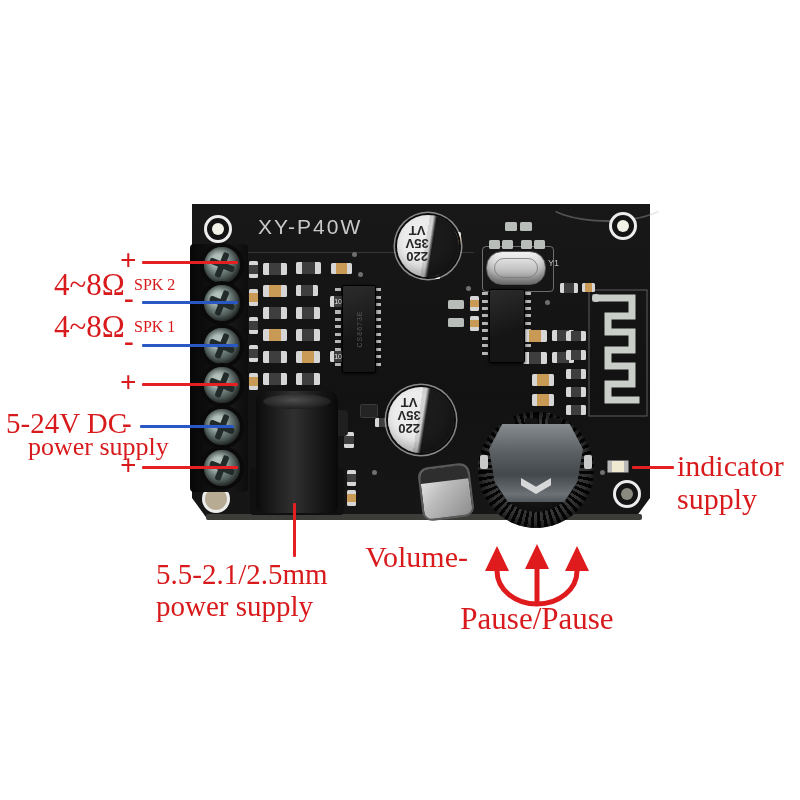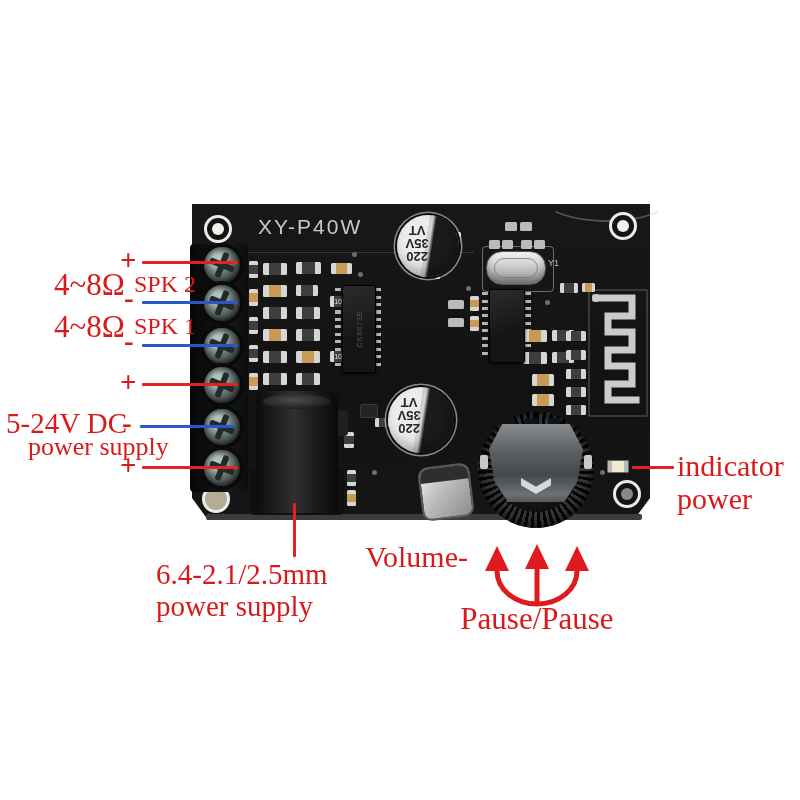--- a/index.html
+++ b/index.html
@@ -102,21 +102,21 @@
   .smd-labeled span{font-family:"Liberation Sans",sans-serif;font-size:7px;color:#e6e6e6;line-height:7px;}
 
   
   .ann{color:#d81a1c;z-index:10;white-space:nowrap;}
   .sign{font-size:29px;font-weight:bold;line-height:30px;}
   .wire{height:3px;z-index:10;border-radius:1px;}
   .wire.red{background:#e42023;}
   .wire.blue{background:#2a57c6;}
   .wire.vert{width:3px;}
   .imp{font-size:31px;line-height:31px;}
-  .spk{font-size:24px;line-height:23px;}
+  .spk{font-size:16px;line-height:23px;}
   .volt{font-size:29px;line-height:29px;}
   .psu{font-size:26px;line-height:26px;}
   .blocktext{font-size:29px;line-height:32px;}
   .ctrl{font-size:30px;line-height:30px;}
   .pp{font-size:31px;line-height:31px;text-align:center;}
 </style>
 </head>
 <body>
 
 <div class="stage" id="stage">
@@ -223,28 +223,28 @@
   <div class="abs ann volt" style="left:6px;top:409px;">5-24V DC</div>
   <div class="abs ann sign" style="left:122px;top:408px;">-</div>
   <div class="abs wire blue" style="left:140px;top:425px;width:94px;"></div>
   <div class="abs ann psu" style="left:28px;top:434px;">power supply</div>
 
   <div class="abs ann sign" style="left:120px;top:450px;">+</div>
   <div class="abs wire red" style="left:142px;top:466px;width:96px;"></div>
 
   <div class="abs wire red vert" style="left:293px;top:503px;height:54px;"></div>
   <div class="abs ann blocktext" style="left:156px;top:558px;">
-    <div>6.4-2.1/2.5mm</div>
+    <div>5.5-2.1/2.5mm</div>
     <div>power supply</div>
   </div>
 
   <div class="abs wire red" style="left:632px;top:466px;width:42px;"></div>
   <div class="abs ann ctrl" style="left:677px;top:436px;line-height:33px;margin-top:13px;">
     <div>indicator</div>
-    <div>power</div>
+    <div>supply</div>
   </div>
 
   <div class="abs ann ctrl" style="left:356px;top:542px;width:112px;text-align:right;">Volume-</div>
 
   <svg class="abs" style="left:478px;top:540px;z-index:10;" width="124" height="72" viewBox="0 0 124 72">
     <path d="M19,31 A40,33 0 0 0 99,31" fill="none" stroke="#e01b1d" stroke-width="5"></path>
     <line x1="59" y1="63" x2="59" y2="27" stroke="#e01b1d" stroke-width="5"></line>
     <polygon points="19,6 7,31 31,31" fill="#e01b1d"></polygon>
     <polygon points="59,4 47,29 71,29" fill="#e01b1d"></polygon>
     <polygon points="99,6 87,31 111,31" fill="#e01b1d"></polygon>

